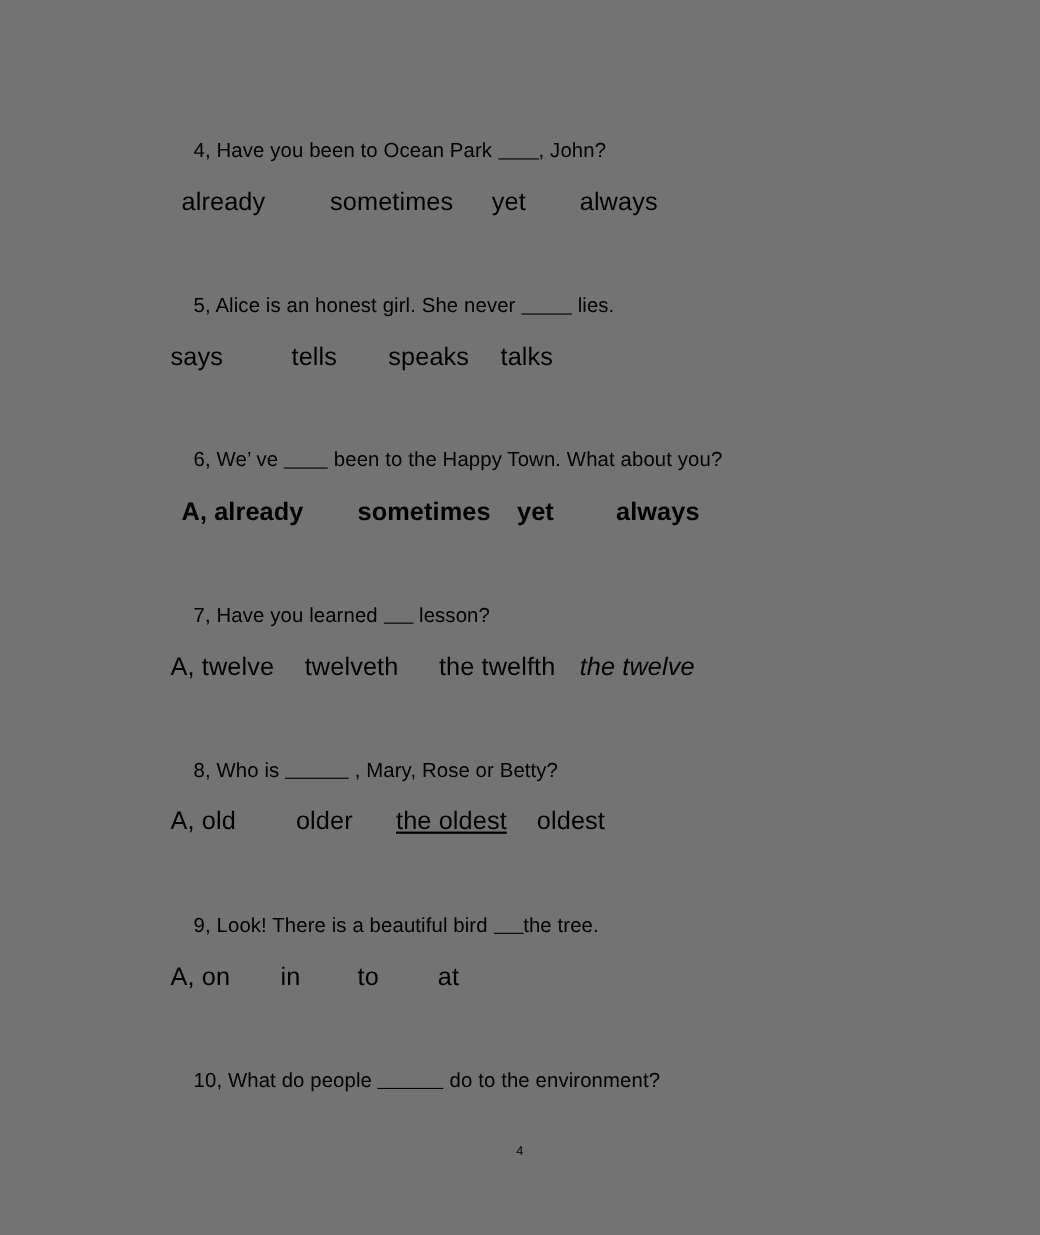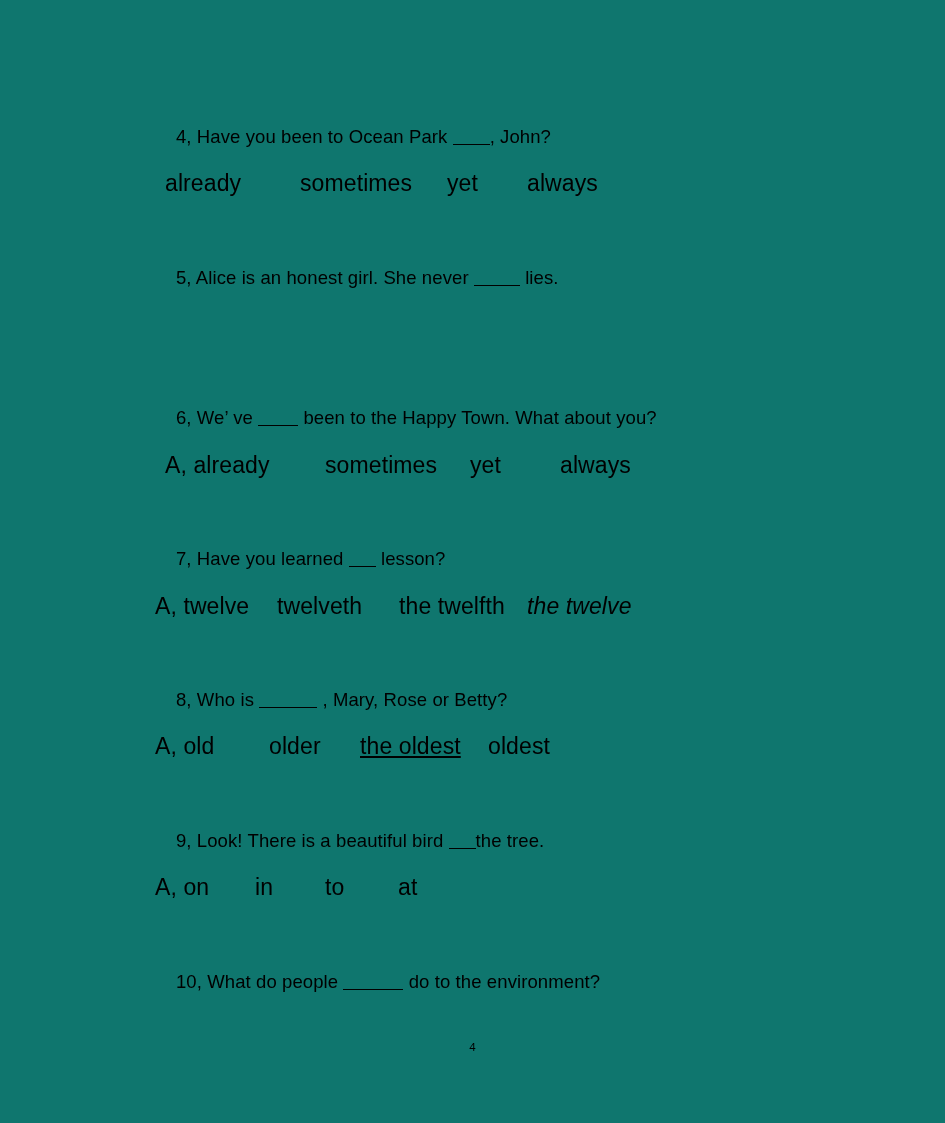--- a/index.html
+++ b/index.html
@@ -11,21 +11,21 @@
     width: 945px;
     height: 1123px;
     position: relative;
     font-family: "Liberation Sans", "DejaVu Sans", sans-serif;
     color: #000000;
     -webkit-font-smoothing: antialiased;
   }
   .page {
     position: absolute;
     inset: 0;
-    background: #0f766e;
+    background: #737373;
     overflow: hidden;
   }
   
   .qline {
     position: absolute;
     left: 155px;
     font-size: 18.5px;
     line-height: 24px;
     letter-spacing: 0.1px;
     white-space: pre;
@@ -81,25 +81,31 @@
   <div class="optrow" style="top:171px; left:0; width:945px; height:24px;">
     <span class="opt" style="left:165px;">already</span>
     <span class="opt" style="left:300px;">sometimes</span>
     <span class="opt" style="left:447px;">yet</span>
     <span class="opt" style="left:527px;">always</span>
   </div>
 
   <div class="qline" style="top:242px;">
     <span>5, Alice is an honest girl. She never </span><span class="blank b46"></span><span> lies.</span>
   </div>
+  <div class="optrow" style="top:312px; left:0; width:945px; height:24px;">
+    <span class="opt" style="left:155px;">says</span>
+    <span class="opt" style="left:265px;">tells</span>
+    <span class="opt" style="left:353px;">speaks</span>
+    <span class="opt" style="left:455px;">talks</span>
+  </div>
 
   <div class="qline" style="top:382px;">
     <span>6, We’ ve </span><span class="blank b40"></span><span> been to the Happy Town. What about you?</span>
   </div>
-  <div class="optrow" style="top:453px; left:0; width:856px; height:24px;">
+  <div class="optrow" style="top:453px; left:0; width:856px; height:24px;font-weight:bold;">
     <span class="opt" style="left:165px;">A, already</span>
     <span class="opt" style="left:325px;">sometimes</span>
     <span class="opt" style="left:470px;">yet</span>
     <span class="opt" style="left:560px;">always</span>
   </div>
 
   <div class="qline" style="top:523px;">
     <span>7, Have you learned </span><span class="blank b27"></span><span> lesson?</span>
   </div>
   <div class="optrow" style="top:594px; left:0; width:785px; height:24px;">

